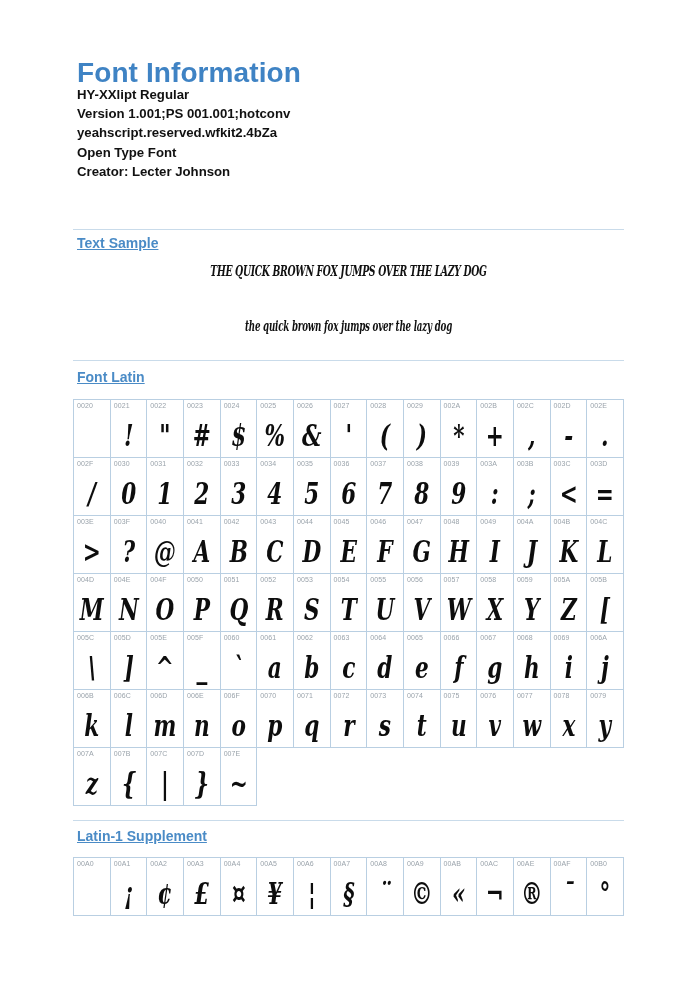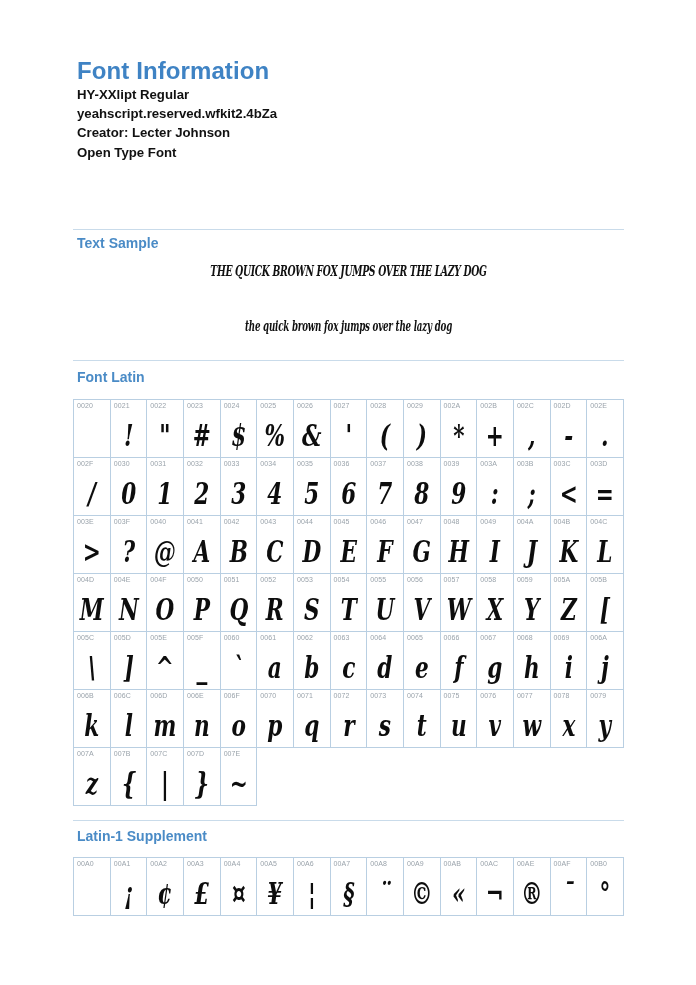--- a/index.html
+++ b/index.html
@@ -1,40 +1,41 @@
 <!DOCTYPE html>
 <html><head>
 <meta charset="utf-8">
 <style>
   html, body { margin: 0; padding: 0; background: #ffffff; }
   body { width: 696px; height: 985px; position: relative; overflow: hidden;
          font-family: "Liberation Sans", sans-serif; color: #111; }
-  .title { position: absolute; left: 77px; top: 57px; font-size: 24px; font-weight: bold; color: #3f83c4; letter-spacing: 0.1px; }
+  .title { position: absolute; left: 77px; top: 57px; font-size: 28px; font-weight: bold; color: #3f83c4; letter-spacing: 0.1px; }
   .info { position: absolute; left: 77px; top: 85px; width: 540px; font-size: 13.2px; font-weight: bold; line-height: 19.2px; color: #111; }
   .info div { white-space: nowrap; }
   .divider { position: absolute; left: 73px; width: 551px; height: 0; border-top: 1.5px solid #c9dbea; }
-  .section-h { position: absolute; left: 77px; font-size: 14px; font-weight: bold; color: #4a8bc6; }
+  .section-h { position: absolute; left: 77px; font-size: 14px; font-weight: bold; color: #4a8bc6; text-decoration: underline; }
   .sample { position: absolute; left: 73px; width: 551px; text-align: center; font-family: "DejaVu Serif", serif; font-style: italic; font-weight: bold; color: #111; transform: scaleX(0.62); transform-origin: center; }
   .sample.upper { top: 262px; font-size: 15px; letter-spacing: -0.5px; }
   .sample.lower { top: 318px; font-size: 14px; letter-spacing: -0.3px; }
   .grid { position: absolute; left: 73px; border-left: 1px solid #b9cfe2; border-top: 1px solid #b9cfe2; display: grid; grid-template-columns: repeat(15, 36.66px); }
   .cell { box-sizing: border-box; height: 58px; border-right: 1px solid #b9cfe2; border-bottom: 1px solid #b9cfe2; position: relative; background: #fff; }
   .cell .code { position: absolute; left: 3px; top: 2px; font-size: 7px; color: #9aa3ab; letter-spacing: 0.1px; }
   .cell .glyph { position: absolute; left: 0; right: 0; bottom: 4px; text-align: center; font-family: "DejaVu Serif", serif; font-style: italic; font-weight: bold; font-size: 30px; line-height: 34px; color: #0d0d0d; transform: scaleX(0.72); }
 </style>
 </head>
 <body>
 
 <div class="title">Font Information</div>
 
 <div class="info">
   <div>HY-XXlipt Regular</div>
+  <div>Version 1.001;PS 001.001;hotconv</div>
   <div>yeahscript.reserved.wfkit2.4bZa</div>
+  <div>Open Type Font</div>
   <div>Creator: Lecter Johnson</div>
-  <div>Open Type Font</div>
 </div>
 
 <div class="divider" style="top:229px"></div>
 <div class="section-h" style="top:235px">Text Sample</div>
 <div class="sample upper">THE QUICK BROWN FOX JUMPS OVER THE LAZY DOG</div>
 <div class="sample lower">the quick brown fox jumps over the lazy dog</div>
 
 <div class="divider" style="top:360px"></div>
 <div class="section-h" style="top:369px">Font Latin</div>
 

